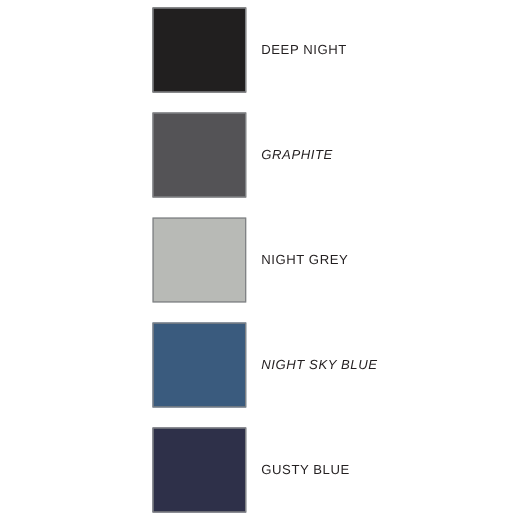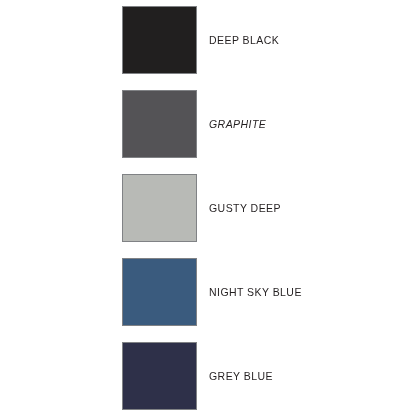--- a/index.html
+++ b/index.html
@@ -54,36 +54,36 @@
     font-weight: 400;
   }
 </style>
 </head>
 <body style="background: rgb(255, 255, 255);">
 
 <div id="palette-board" style="background: rgb(255, 255, 255);">
 
   <div class="swatch-row" style="top:6px;">
     <div class="swatch-chip" style="background: rgb(33, 31, 31); border-color: rgb(128, 130, 133);"></div>
-    <div class="swatch-label" style="color: rgb(35, 31, 32);">DEEP BLACK</div>
+    <div class="swatch-label" style="color: rgb(35, 31, 32);">DEEP NIGHT</div>
   </div>
 
   <div class="swatch-row" style="top:90px;">
     <div class="swatch-chip" style="background: rgb(84, 83, 86); border-color: rgb(128, 130, 133);"></div>
     <div class="swatch-label" style="color: rgb(35, 31, 32); font-style: italic;">GRAPHITE</div>
   </div>
 
   <div class="swatch-row" style="top:174px;">
     <div class="swatch-chip" style="background: rgb(184, 186, 182); border-color: rgb(128, 130, 133);"></div>
-    <div class="swatch-label" style="color: rgb(35, 31, 32);">GUSTY DEEP</div>
+    <div class="swatch-label" style="color: rgb(35, 31, 32);">NIGHT GREY</div>
   </div>
 
-  <div class="swatch-row" style="top:258px;">
+  <div class="swatch-row" style="top:258px;font-style:italic;">
     <div class="swatch-chip" style="background: rgb(58, 91, 126); border-color: rgb(128, 130, 133);"></div>
     <div class="swatch-label" style="color: rgb(35, 31, 32);">NIGHT SKY BLUE</div>
   </div>
 
   <div class="swatch-row" style="top:342px;">
     <div class="swatch-chip" style="background: rgb(46, 48, 73); border-color: rgb(128, 130, 133);"></div>
-    <div class="swatch-label" style="color: rgb(35, 31, 32);">GREY BLUE</div>
+    <div class="swatch-label" style="color: rgb(35, 31, 32);">GUSTY BLUE</div>
   </div>
 
 </div>
 
 </body></html>

